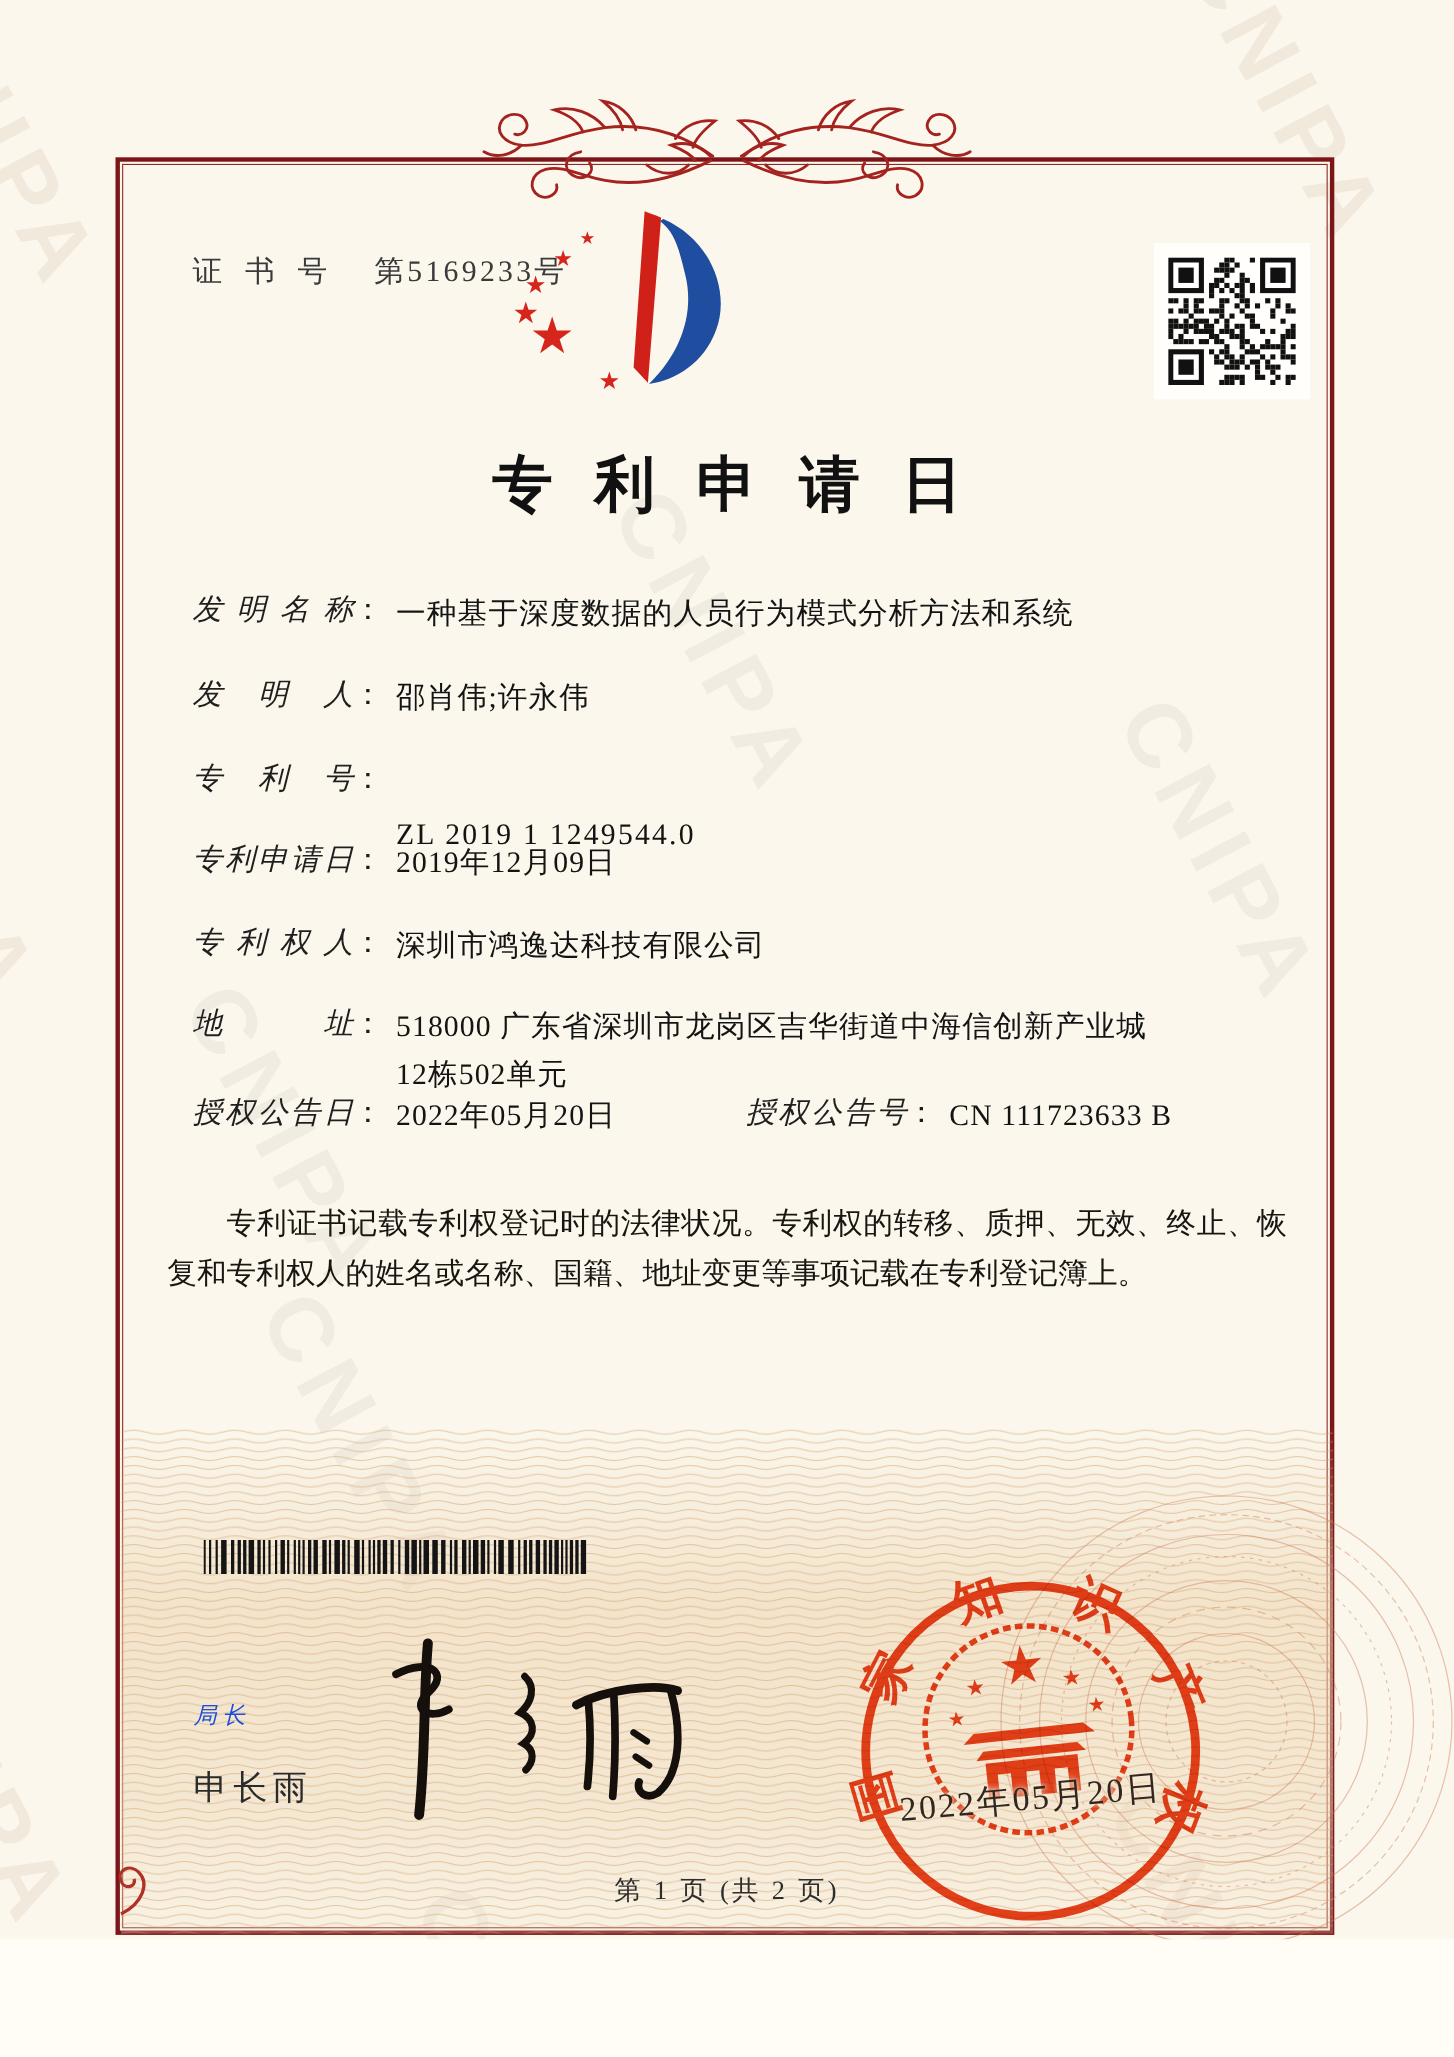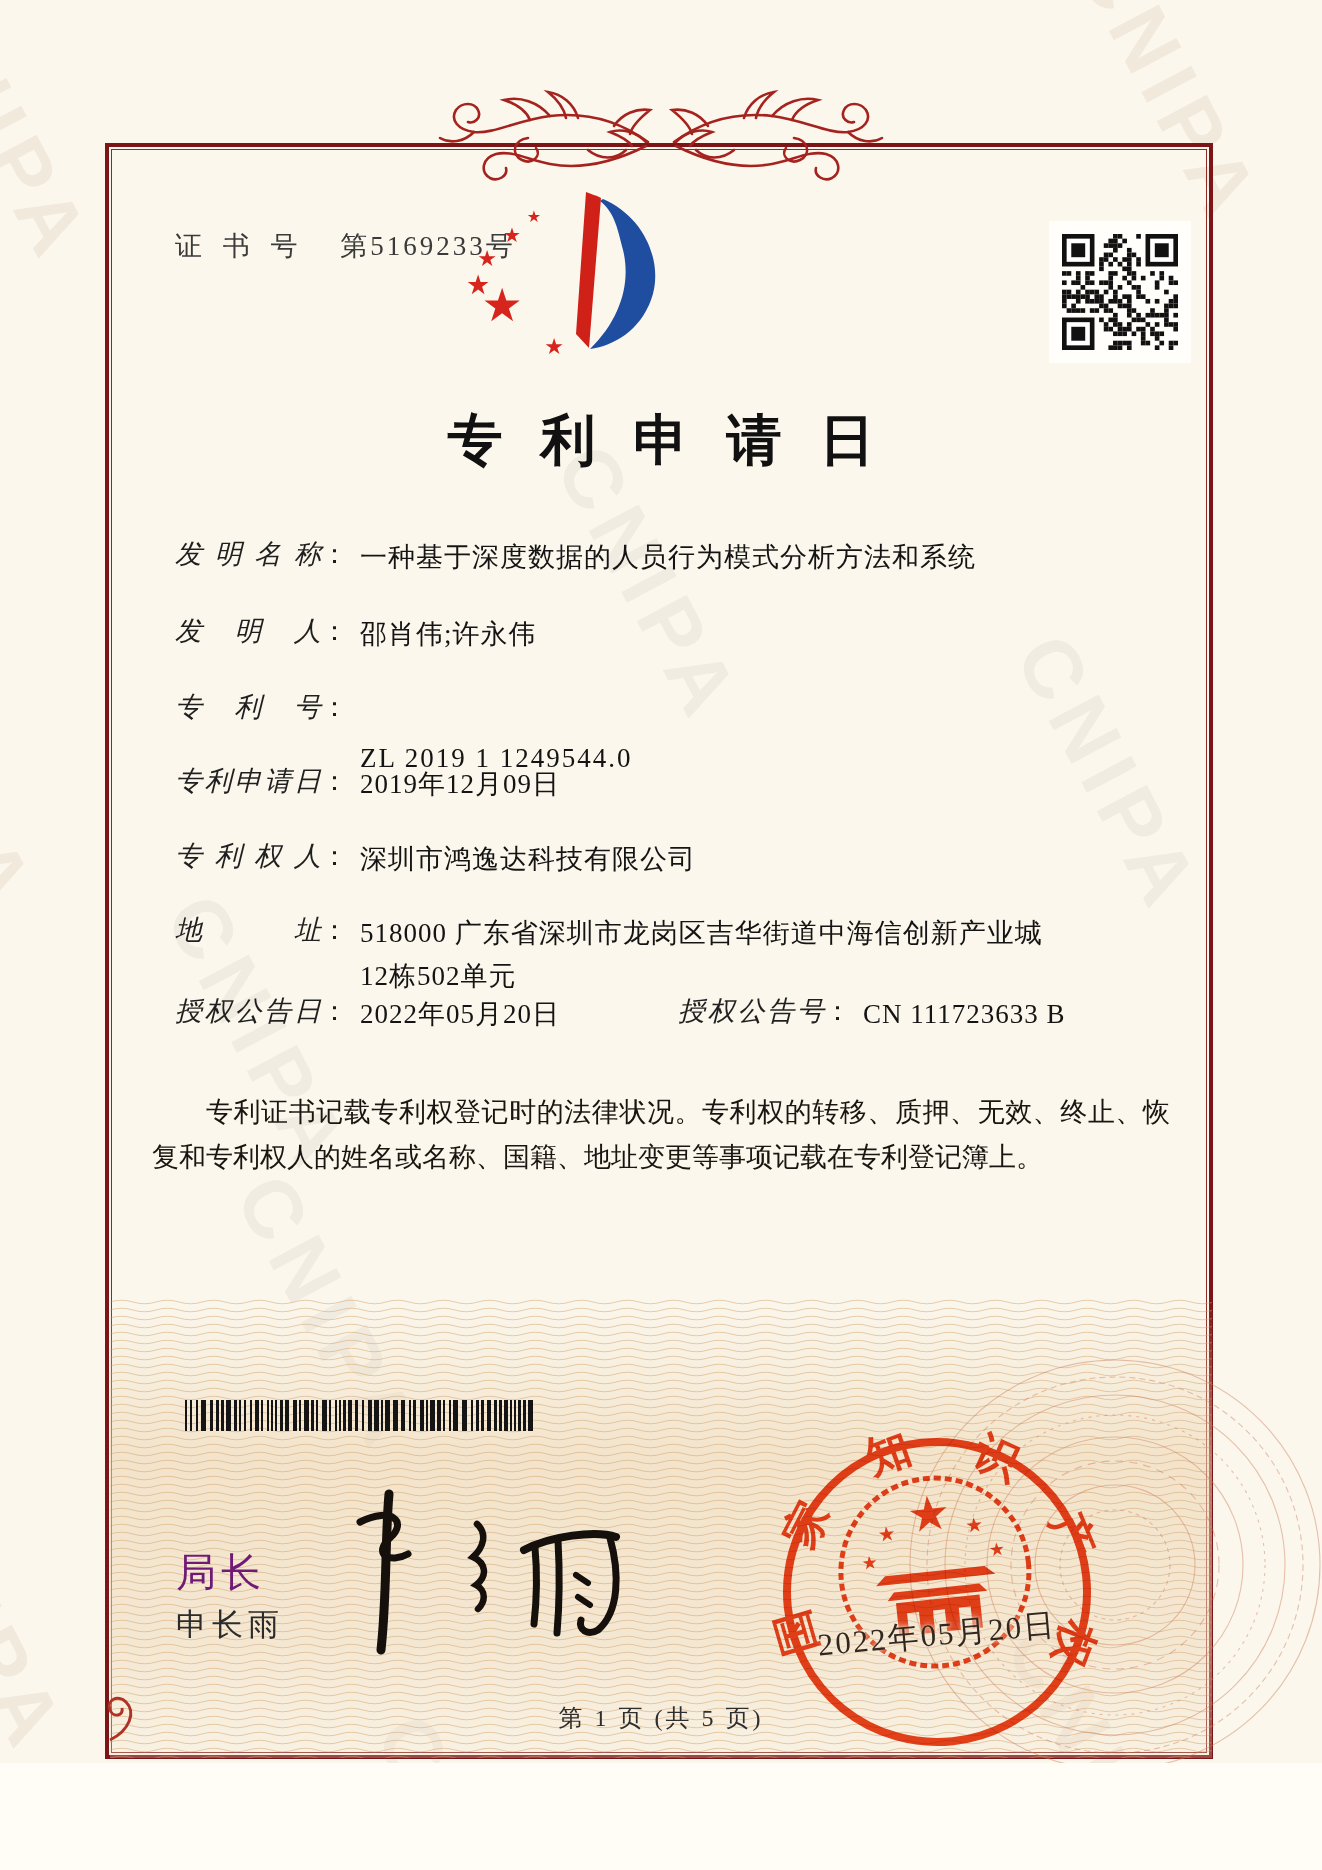--- a/index.html
+++ b/index.html
@@ -32,21 +32,21 @@
   .fvalue{display:inline-block;vertical-align:top;max-width:700px;color:#141414;letter-spacing:1px;line-height:43px;}
   .pair2{position:absolute;left:503px;top:0;white-space:nowrap;}
   
   .bodytxt{position:absolute;left:152px;top:1090px;width:1018px;font-size:27px;line-height:45px;
            text-align:justify;color:#191511;}
   .bodytxt p{margin:0;text-indent:2em;}
   
   .barcode{position:absolute;left:185px;top:1400px;width:348px;height:31px;}
   
   .role{position:absolute;left:176px;top:1545px;font-family:"Liberation Sans","DejaVu Sans",sans-serif;
-        font-size:40px;letter-spacing:5px;color:#701a75;}
+        font-size:21px;letter-spacing:5px;color:#1d4ed8;font-style:italic;}
   .signer{position:absolute;left:176px;top:1604px;font-family:"Liberation Sans","DejaVu Sans",sans-serif;
         font-size:31px;letter-spacing:5px;color:#2b2b2b;}
   .sig{position:absolute;left:292px;top:1478px;width:350px;height:195px;}
   
   .rosette{position:absolute;left:900px;top:1350px;width:430px;height:430px;opacity:.45;}
   .seal{position:absolute;left:727px;top:1382px;width:420px;height:420px;mix-blend-mode:multiply;opacity:.94;}
   .seal-date{position:absolute;left:737px;top:1614px;width:400px;text-align:center;font-size:31px;
              letter-spacing:2px;color:#33261e;transform:rotate(-5deg);
              text-shadow:0 0 4px #f6ead6,0 0 8px #f6ead6;z-index:6;}
   .curl{position:absolute;left:100px;top:1660px;width:70px;height:90px;}
@@ -473,16 +473,16 @@
       <rect x="204" y="228" width="12" height="22" fill="#ffffff"></rect>
       <rect x="230" y="228" width="12" height="22" fill="#ffffff"></rect>
     </g>
   </svg>
   <div class="seal-date">2022年05月20日</div>
 
   <svg class="curl z2" viewBox="0 0 70 90">
     <path d="M10,80 C30,70 36,52 26,42 C18,34 6,40 10,50 C13,58 24,56 22,48" fill="none" stroke="#b03226" stroke-width="3"></path>
   </svg>
 
-  <div class="page-info z3">第 1 页 (共 5 页)</div>
+  <div class="page-info z3">第 1 页 (共 2 页)</div>
   <div class="bottom-strip"></div>
 
 </div>
 
 </body></html>

